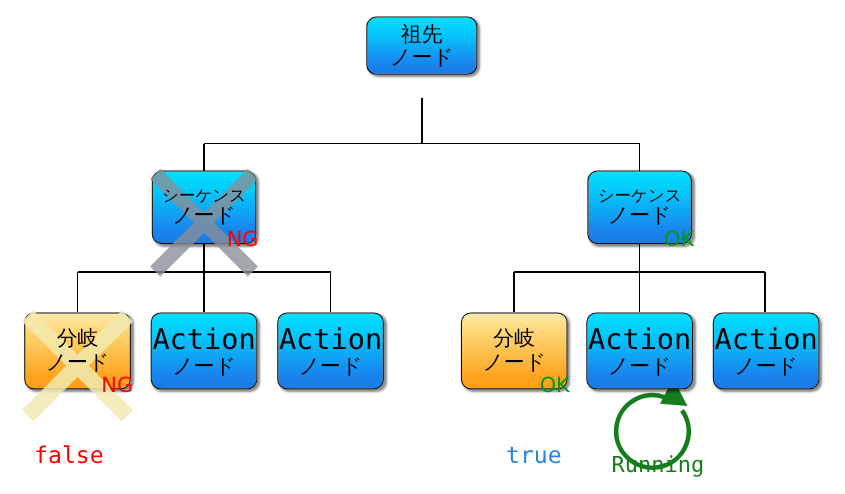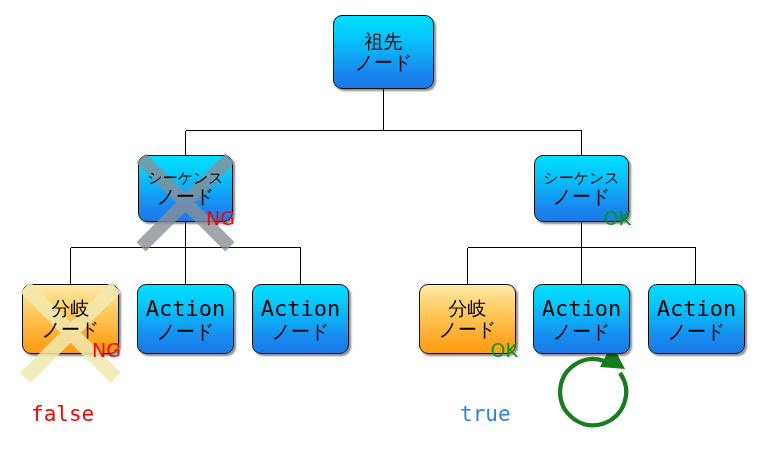--- a/index.html
+++ b/index.html
@@ -52,21 +52,21 @@
     position: relative;
     z-index: 2;
   }
   .jp {
     font-family: "DejaVu Sans", sans-serif;
     font-size: 19px;
     letter-spacing: 0px;
   }
   .mono-lbl {
     font-family: "DejaVu Sans Mono", monospace;
-    font-size: 22px;
+    font-size: 26px;
   }
   .seqtxt {
     font-family: "DejaVu Sans", sans-serif;
     font-size: 15px;
   }
 
   
   .xmark {
     position: absolute;
     left: -4px;
@@ -139,21 +139,21 @@
       <path d="M 581.5 247.5 L 581.5 284"></path>
       <path d="M 695.5 247.5 L 695.5 284"></path>
     </g>
 
     <g>
       <path d="M 604 361 A 33 33 0 1 0 620 373" fill="none" stroke="#167d1d" stroke-width="4.2" stroke-linecap="butt"></path>
       <path d="M 612 344 L 625 369 L 600 367 Z" fill="#167d1d"></path>
     </g>
   </svg>
 
-  <div class="node blue" style="left:333px; top:15px; width:101px; height:74px;">
+  <div class="node blue" style="left:333px; top:15px; width:101px; height:53px;">
     <span class="line jp">祖先</span>
     <span class="line jp">ノード</span>
   </div>
 
   <div class="node blue" style="left:138px; top:155px; width:95px; height:67px;">
     <svg class="xmark" viewBox="0 0 100 100" preserveAspectRatio="none">
       <g stroke="#8a8f96" stroke-width="13" stroke-linecap="butt" opacity="0.78">
         <line x1="6" y1="6" x2="94" y2="94"></line>
         <line x1="94" y1="6" x2="6" y2="94"></line>
       </g>
@@ -202,14 +202,15 @@
   <div class="node blue" style="left:533px; top:284px; width:97px; height:70px;">
     <span class="line mono-lbl">Action</span>
     <span class="line jp">ノード</span>
   </div>
 
   <div class="node blue" style="left:648px; top:284px; width:97px; height:70px;">
     <span class="line mono-lbl">Action</span>
     <span class="line jp">ノード</span>
   </div>
 
+  <div class="running-label" style="left:556px; top:412px;">Running</div>
 
 </div>
 
 </body></html>

